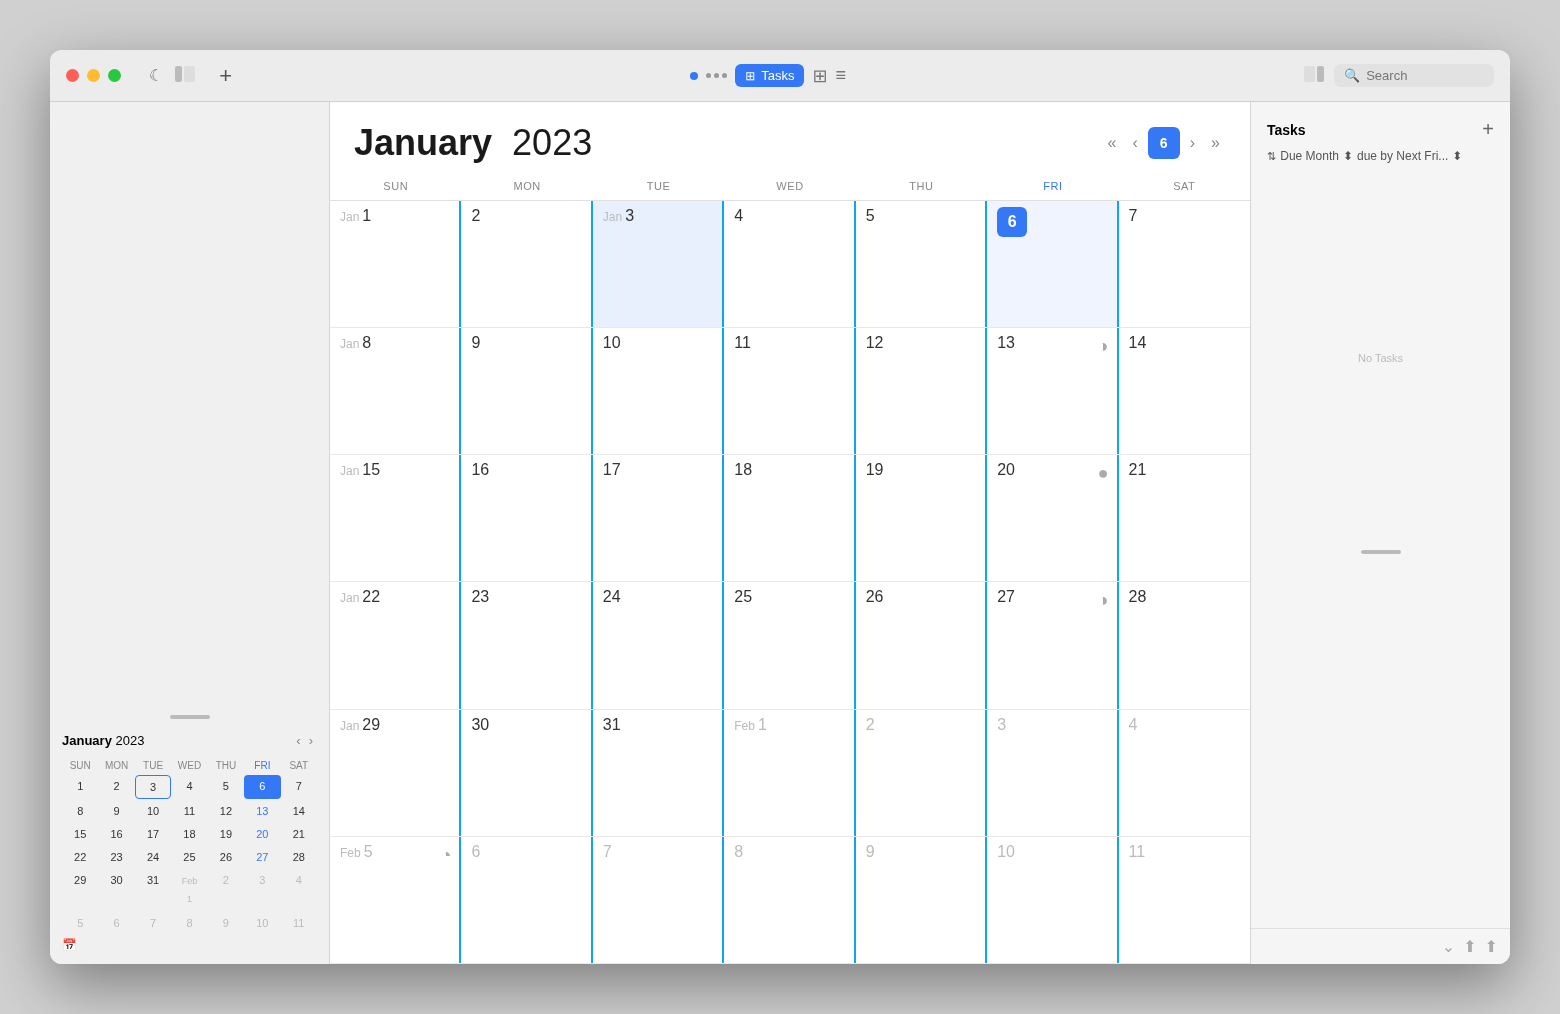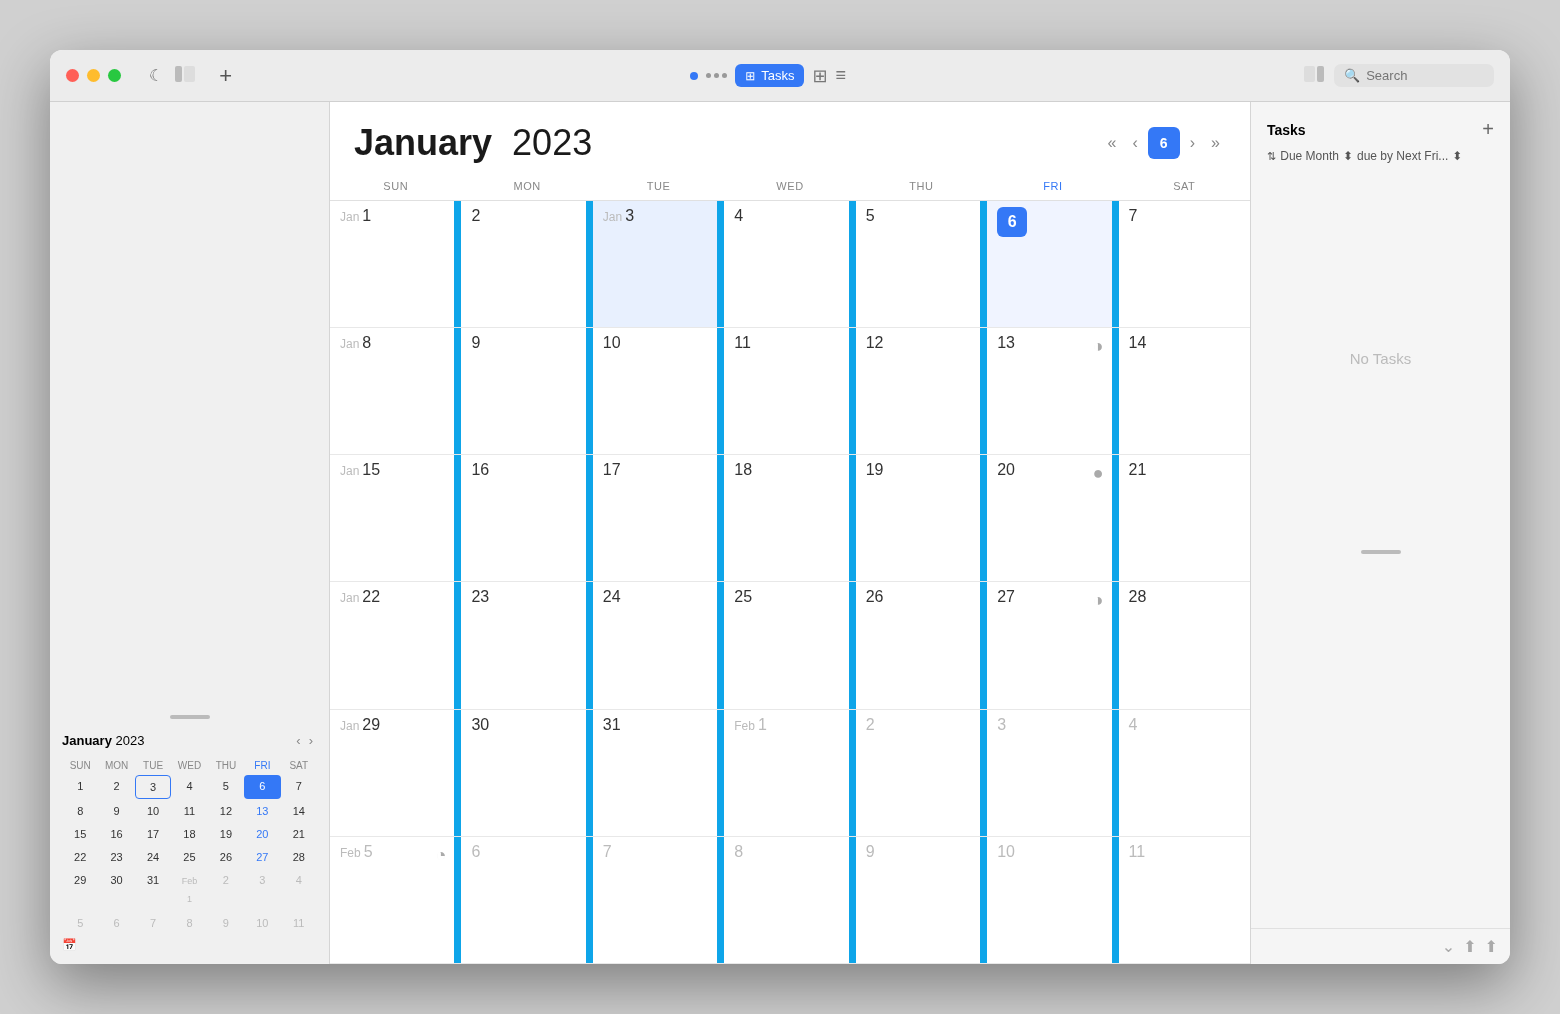--- a/index.html
+++ b/index.html
@@ -265,21 +265,21 @@
       display: grid;
       grid-template-rows: repeat(6, 1fr);
       overflow: hidden;
     }
     .cal-row {
       display: grid;
       grid-template-columns: repeat(7, 1fr);
       border-bottom: 1px solid #e8e8e8;
     }
     .cal-cell {
-      border-right: 7px solid #0ea5e9;
+      border-right: 2px solid #0ea5e9;
       padding: 6px 10px;
       position: relative;
       min-height: 0;
     }
     .cal-cell:last-child { border-right: none; }
     .cal-day-num {
       font-size: 16px;
       color: #333;
       font-weight: 400;
     }
@@ -349,21 +349,21 @@
       align-items: center;
       gap: 4px;
     }
     .tasks-filter-icon { font-size: 11px; }
     .no-tasks {
       flex: 1;
       display: flex;
       align-items: center;
       justify-content: center;
       color: #bbb;
-      font-size: 15px;
+      font-size: 11px;
     }
     .right-divider {
       width: 40px;
       height: 4px;
       background: #bbb;
       border-radius: 2px;
       margin: 8px auto;
     }
     .no-event {
       display: flex;

